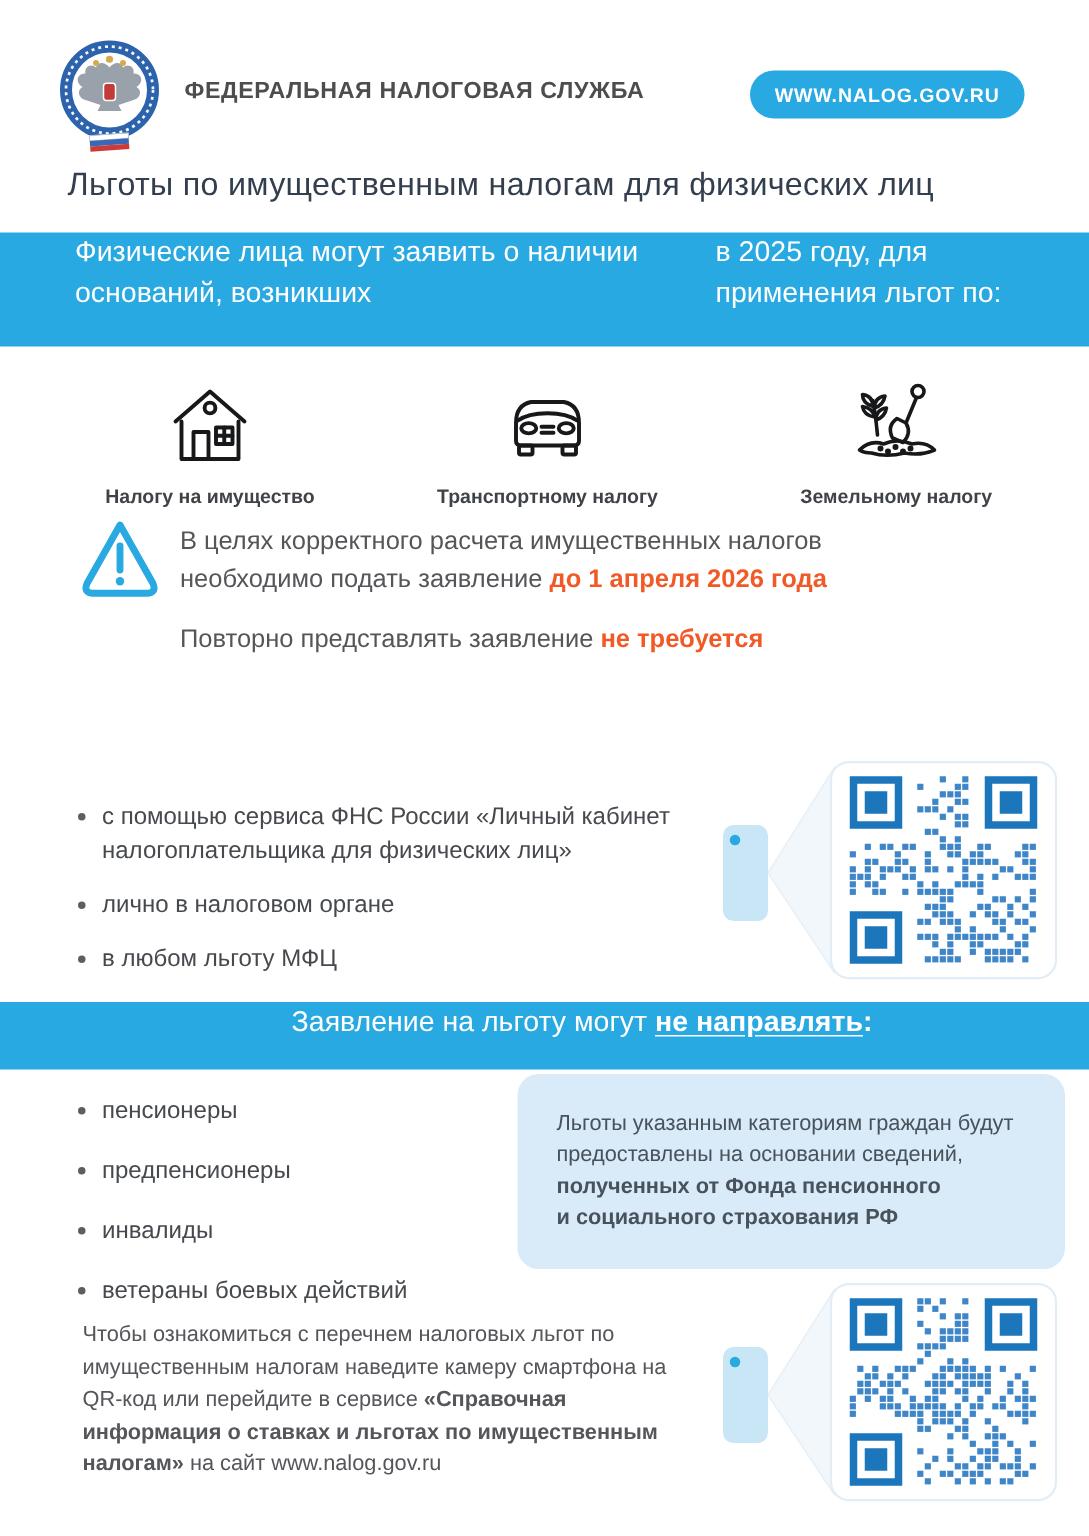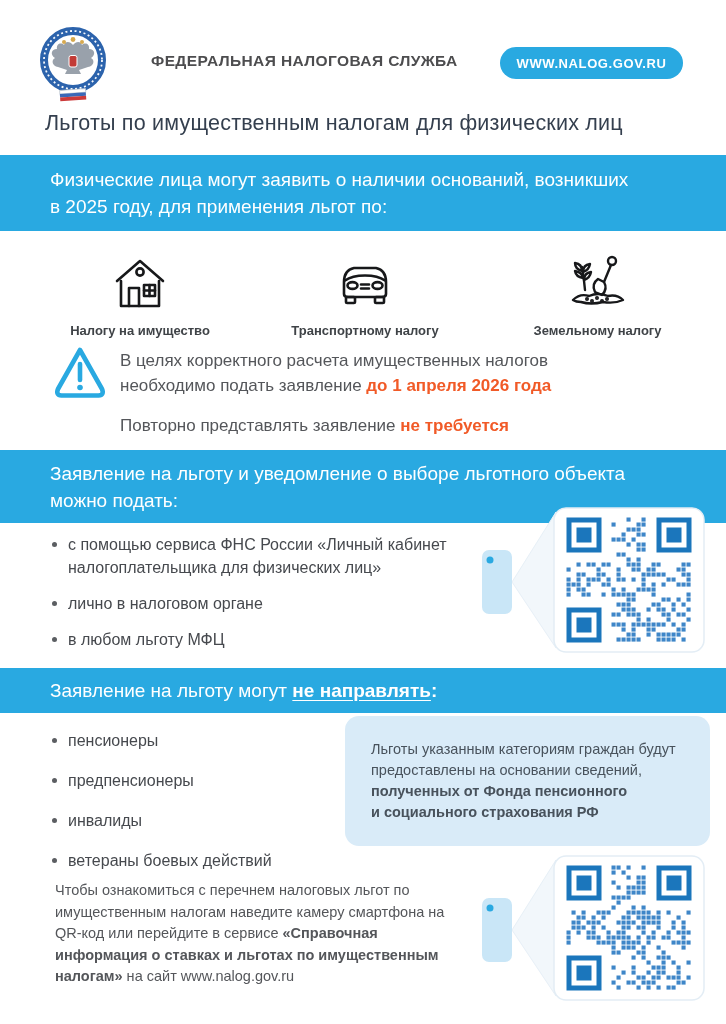--- a/index.html
+++ b/index.html
@@ -5,30 +5,30 @@
   * { margin:0; padding:0; box-sizing:border-box; }
   html,body { background:#e9e9e9; }
   body { font-family:"Liberation Sans", sans-serif; }
   #poster {
     position:relative; width:726px; height:1024px; background:#fff;
     margin:0 auto; overflow:hidden; color:#4b4f54;
   }
   
   .logo { position:absolute; left:38px; top:24px; width:70px; height:84px; }
   .brand { position:absolute; left:123px; top:52px; font-size:15.5px; font-weight:600;
-           letter-spacing:0.4px; color:#4d4d4f;margin-left:28px; }
+           letter-spacing:0.4px; color:#4d4d4f; }
   .site-badge { position:absolute; left:500px; top:47px; width:183px; height:32px;
                 background:#29A9E1; border-radius:16px; display:flex; align-items:center;
                 justify-content:center; color:#fff; font-size:13px; font-weight:700;
                 letter-spacing:0.6px; }
   .page-title { position:absolute; left:45px; top:111px; font-size:21.5px; font-weight:400;
                 color:#343f4e; letter-spacing:0.2px; }
   
   .banner { position:absolute; left:0; width:726px; background:#29A9E1; color:#fff;
-            padding-left:50px; display:flex; flex-direction:column; justify-content:center; }
+            padding-left:50px; display:flex; flex-direction:row; justify-content:center; }
   .banner .ln { display:block; font-size:19px; line-height:27px; font-weight:400; }
   #banner-intro { top:155px; height:76px; }
   #banner-submit { top:450px; height:73px; }
   #banner-exempt { top:668px; height:45px; }
   #banner-exempt .ln { font-size:19px; }
   .u-bold { font-weight:700; text-decoration:underline; text-underline-offset:3px; }
   .b { font-weight:700; }
   
   .tax-col { position:absolute; top:238px; height:100px; display:flex; flex-direction:column;
              align-items:center; justify-content:flex-end; }
@@ -143,24 +143,20 @@
   <svg class="warn-triangle" viewBox="0 0 56 60" fill="none">
     <path d="M28 6 L50 45 Q52.5 51 46.5 51.5 L9.5 51.5 Q3.5 51 6 45 Z" stroke="#29A9E1" stroke-width="4.6" stroke-linejoin="round"></path>
     <path d="M28 20 L28 36" stroke="#29A9E1" stroke-width="4.6" stroke-linecap="round"></path>
     <circle cx="28" cy="43.5" r="2.8" fill="#29A9E1"></circle>
   </svg>
   <div class="warn-text">
     <p><span data-bind="warning.line1_text">В целях корректного расчета имущественных налогов необходимо подать заявление </span><span class="orange" data-bind="warning.line1_highlight">до 1 апреля 2026 года</span></p>
     <p><span data-bind="warning.line2_text">Повторно представлять заявление </span><span class="orange" data-bind="warning.line2_highlight">не требуется</span></p>
   </div>
 
-  <div class="banner" id="banner-submit">
-    <span class="ln" data-bind="submit_banner.lines.0">Заявление на льготу и уведомление о выборе льготного объекта</span>
-    <span class="ln" data-bind="submit_banner.lines.1">можно подать:</span>
-  </div>
 
   <ul class="bullets" id="submit-options">
     <li>
         <span class="dot"></span>
         <span data-bind="submit_options.0">с помощью сервиса ФНС России «Личный кабинет налогоплательщика для физических лиц»</span>
       </li>
     <li>
         <span class="dot"></span>
         <span data-bind="submit_options.1">лично в налоговом органе</span>
       </li>

